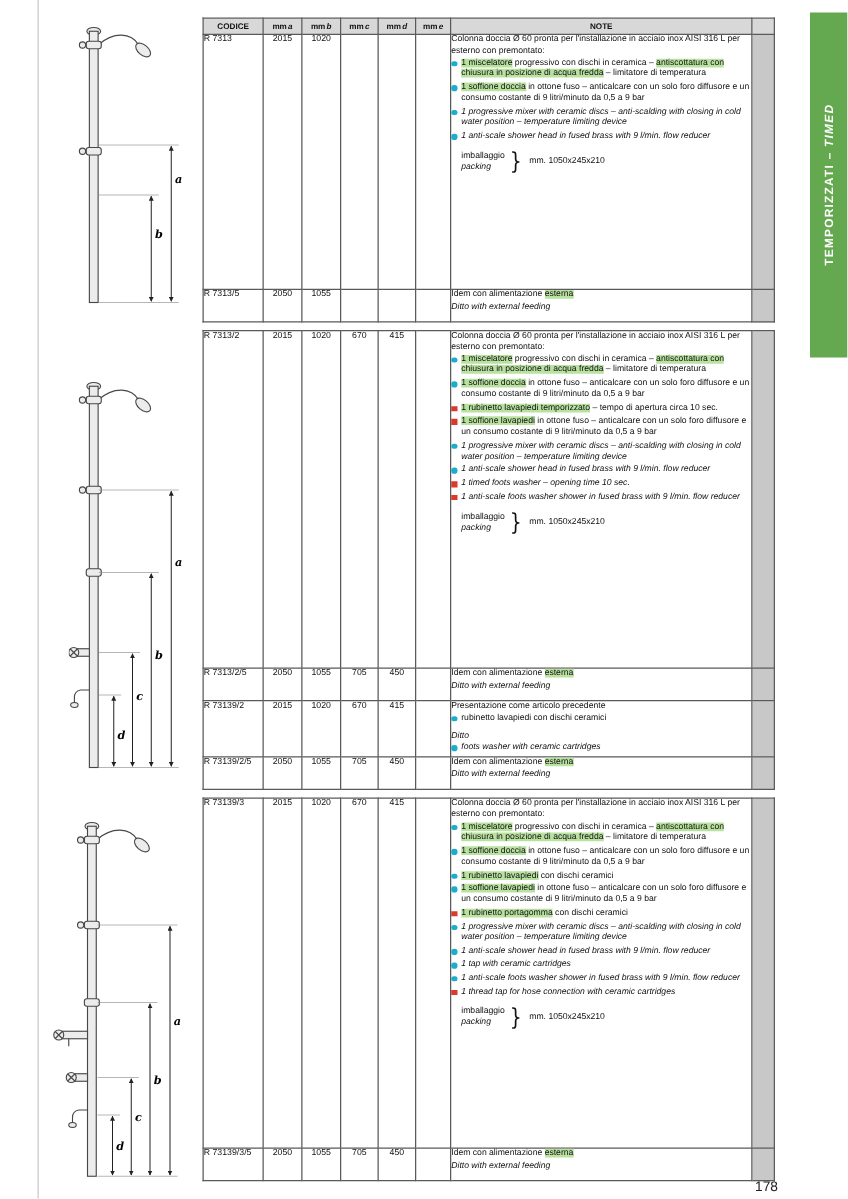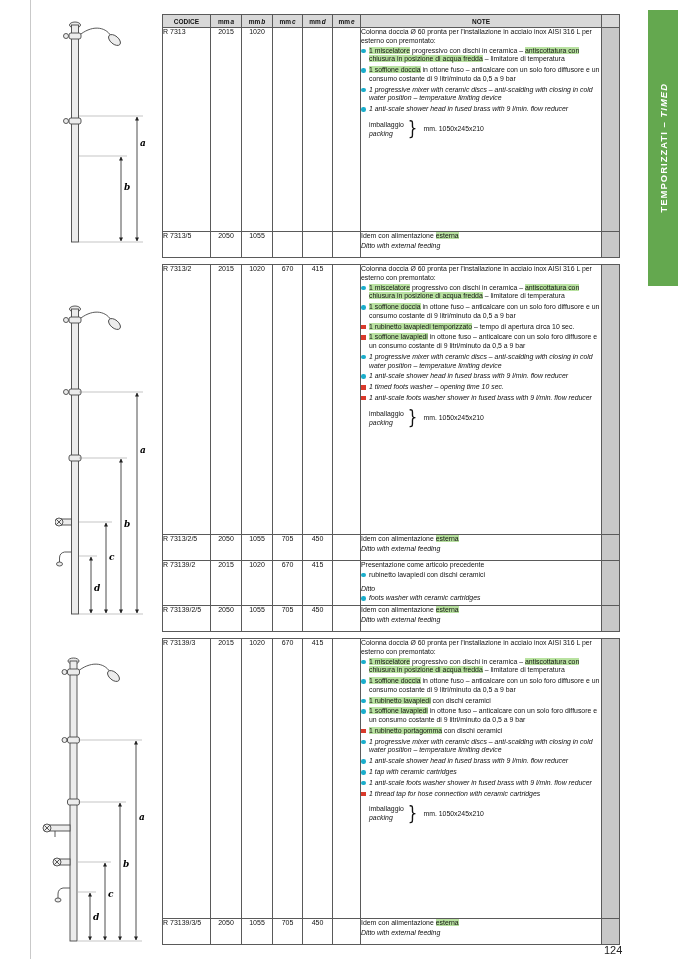--- a/index.html
+++ b/index.html
@@ -423,15 +423,15 @@
     </table>
 
   </div>
 
   <aside class="banner">
     <span class="banner-text">
       <b>TEMPORIZZATI</b><span> – </span><i>TIMED</i>
     </span>
   </aside>
 
-  <div class="page-num">124</div>
+  <div class="page-num">178</div>
 
 </div>
 
 </body></html>

